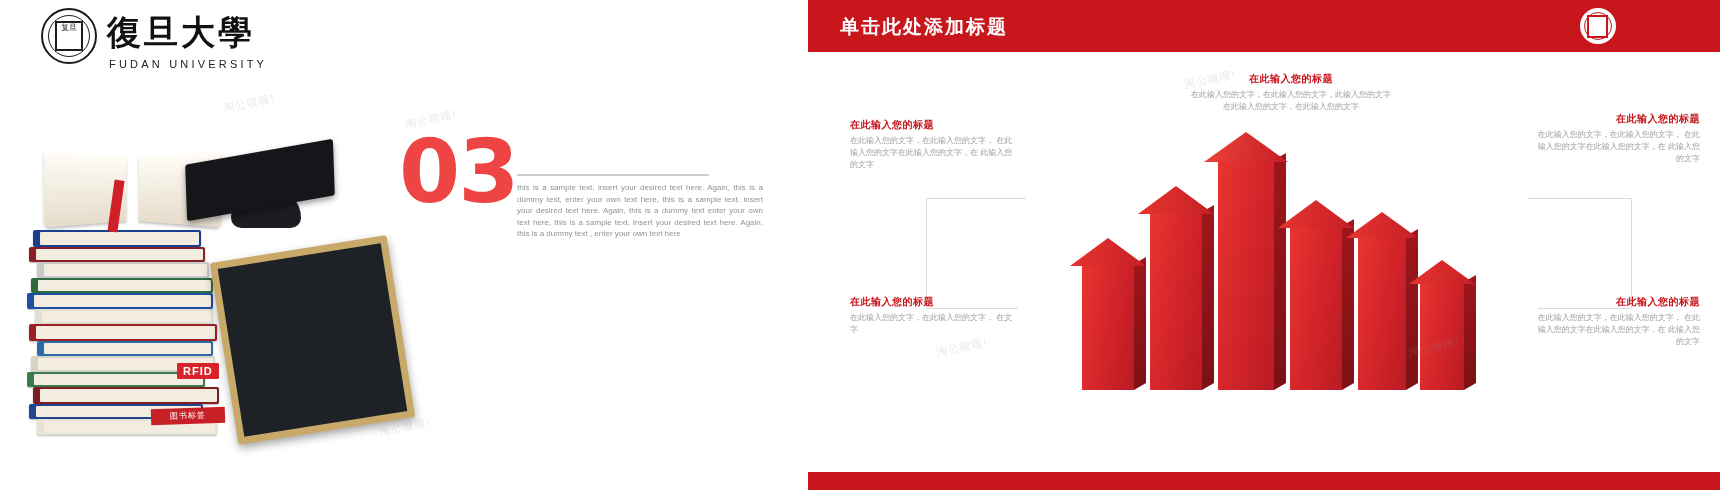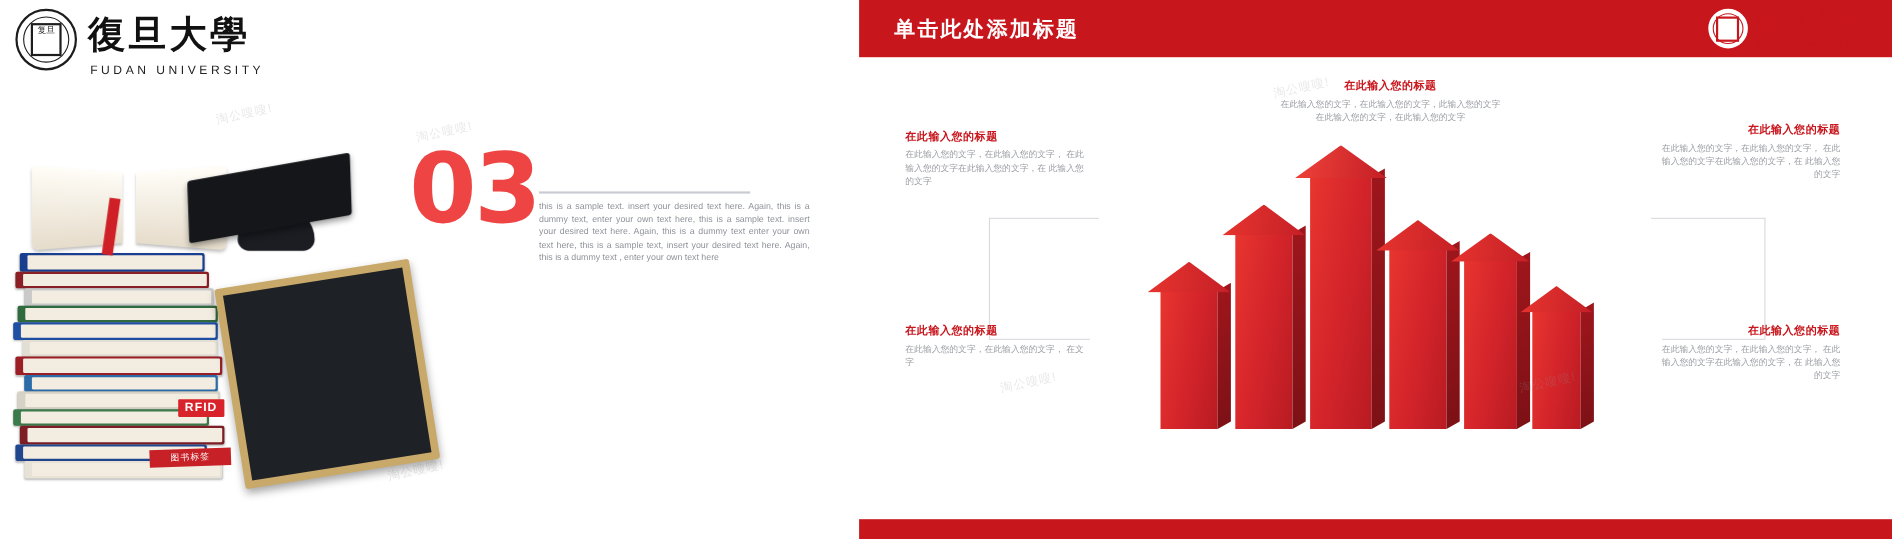--- a/index.html
+++ b/index.html
@@ -11,20 +11,21 @@
     width: 1720px;
     height: 490px;
     font-family: "Liberation Sans", sans-serif;
     overflow: hidden;
   }
   .deck {
     position: relative;
     width: 1644px;
     height: 490px;
     display: flex;
+    padding-left: 27px;
   }
 
   
   .slide-left {
     position: relative;
     width: 780px;
     height: 490px;
     background: #ffffff;
     overflow: hidden;
     flex: 0 0 780px;
@@ -83,21 +84,21 @@
     font-size: 11px;
     letter-spacing: 3.2px;
     color: #222222;
     margin-top: 6px;
     margin-left: 2px;
   }
 
   
   .photo {
     position: absolute;
-    left: 12px;
+    left: 0;
     top: 140px;
     width: 370px;
     height: 350px;
   }
   .book {
     position: absolute;
     border-radius: 2px;
     box-shadow: 0 1px 2px rgba(0,0,0,0.28);
   }
   .book .pages {

